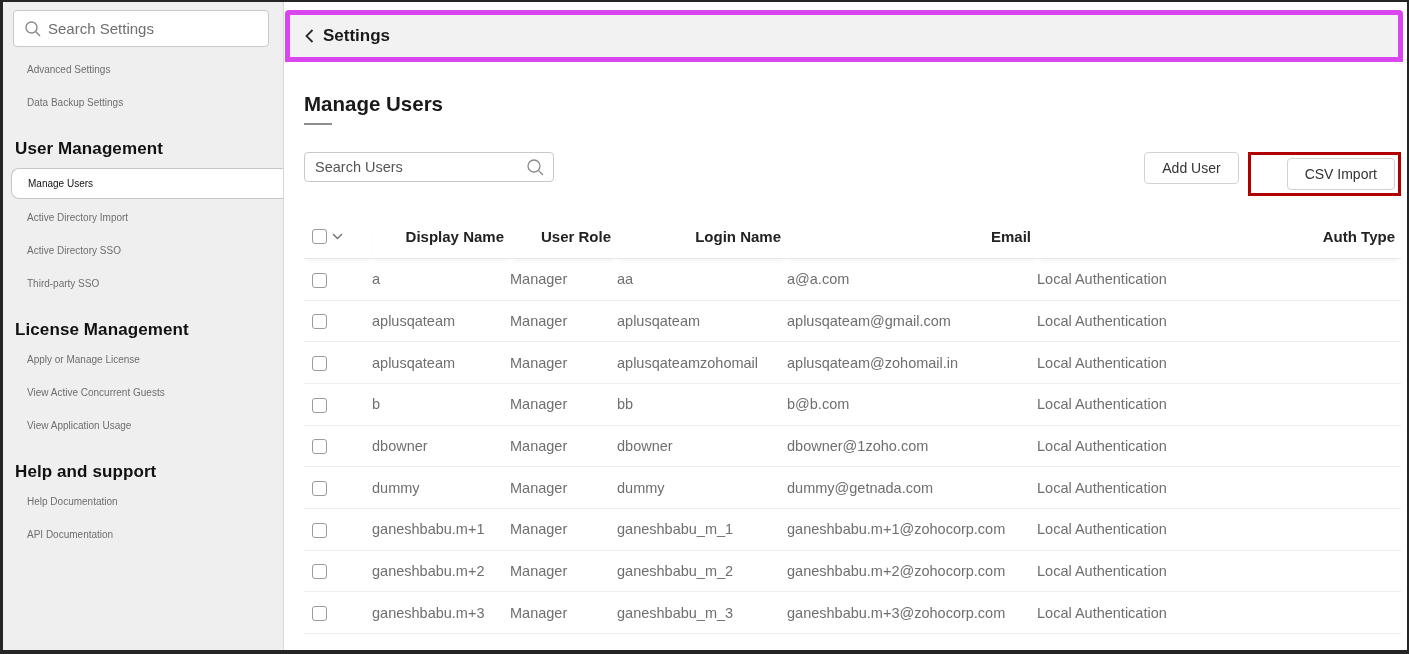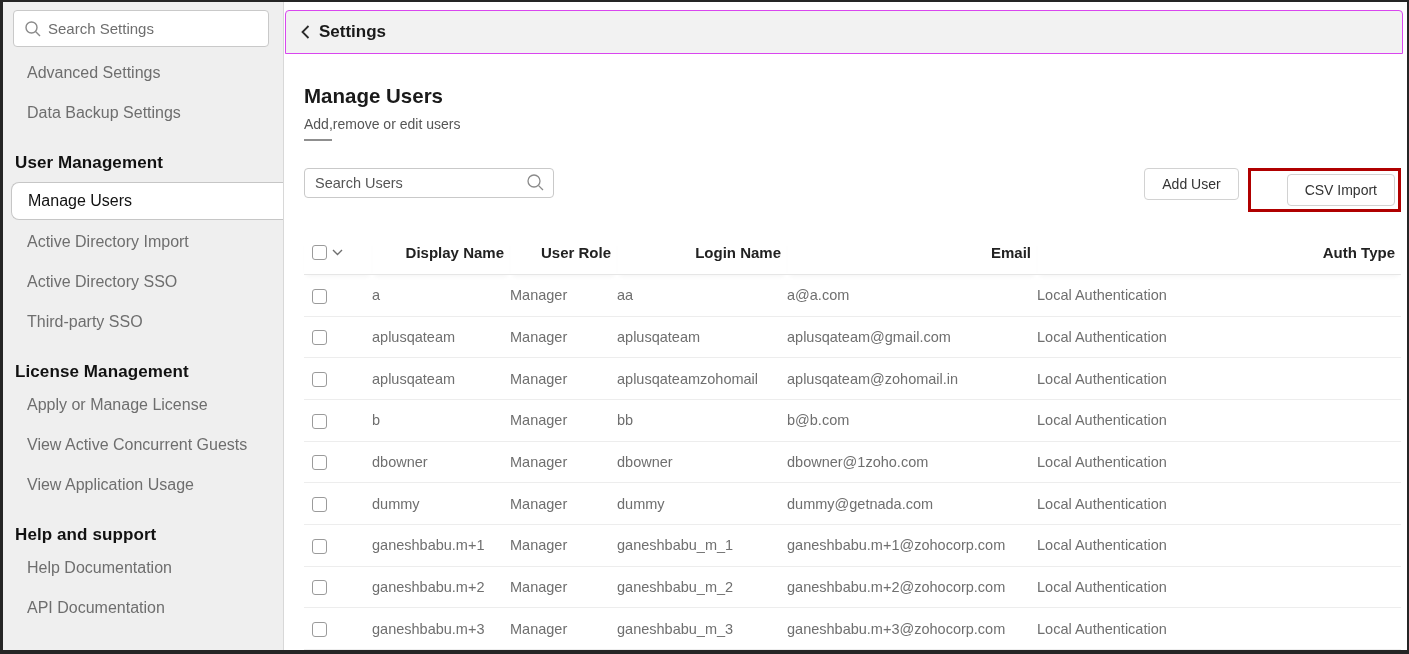--- a/index.html
+++ b/index.html
@@ -54,21 +54,21 @@
 
   .group-header {
     font-size: 17px;
     font-weight: bold;
     color: #111;
     padding: 20px 0 3px 12px;
     letter-spacing: 0.1px;
   }
   .side-item {
     padding: 11px 0 11px 24px;
-    font-size: 16px;
+    font-size: 10px;
     color: #6e6e6e;
     cursor: pointer;
     white-space: nowrap;
   }
   .side-item.selected {
     background: #ffffff;
     color: #111;
     margin: 6px 0 2px 8px;
     padding: 9px 0 9px 16px;
     border: 1px solid #c6c6c6;
@@ -78,21 +78,21 @@
     z-index: 2;
   }
   .first-group { margin-top: 6px; }
 
   
   .main { flex: 1; display: flex; flex-direction: column; background: #fff; min-width: 0; }
   .topbar {
     margin: 8px 4px 0 1px;
     height: 52px;
     background: #f2f2f2;
-    border: 1px solid #d946ef;
+    border: 5px solid #d946ef;
     border-radius: 4px 4px 0 0;
     display: flex;
     align-items: center;
     padding-left: 14px;
     gap: 8px;
   }
   .topbar-title { font-size: 17px; font-weight: bold; color: #1a1a1a; }
   .back-btn { display: flex; align-items: center; cursor: pointer; }
 
   .content { padding: 0 6px 0 20px; flex: 1; }
@@ -220,21 +220,20 @@
       <span class="back-btn">
         <svg width="11" height="16" viewBox="0 0 11 16" fill="none">
           <polyline points="8.5,2 2.5,8 8.5,14" stroke="#2b2b2b" stroke-width="1.8" fill="none"></polyline>
         </svg>
       </span>
       <span class="topbar-title">Settings</span>
     </div>
 
     <div class="content">
       <h1 class="page-title">Manage Users</h1>
-      <p class="page-subtitle">Add,remove or edit users</p>
       <div class="subtitle-rule"></div>
 
       <div class="toolbar">
         <div class="user-search">
           <input type="text" placeholder="Search Users" style="">
           <span class="mag-icon">
             <svg width="19" height="19" viewBox="0 0 19 19" fill="none">
               <circle cx="8" cy="8" r="6" stroke="#8a8a8a" stroke-width="1.3"></circle>
               <line x1="12.6" y1="12.6" x2="17" y2="17" stroke="#8a8a8a" stroke-width="1.3"></line>
             </svg>

